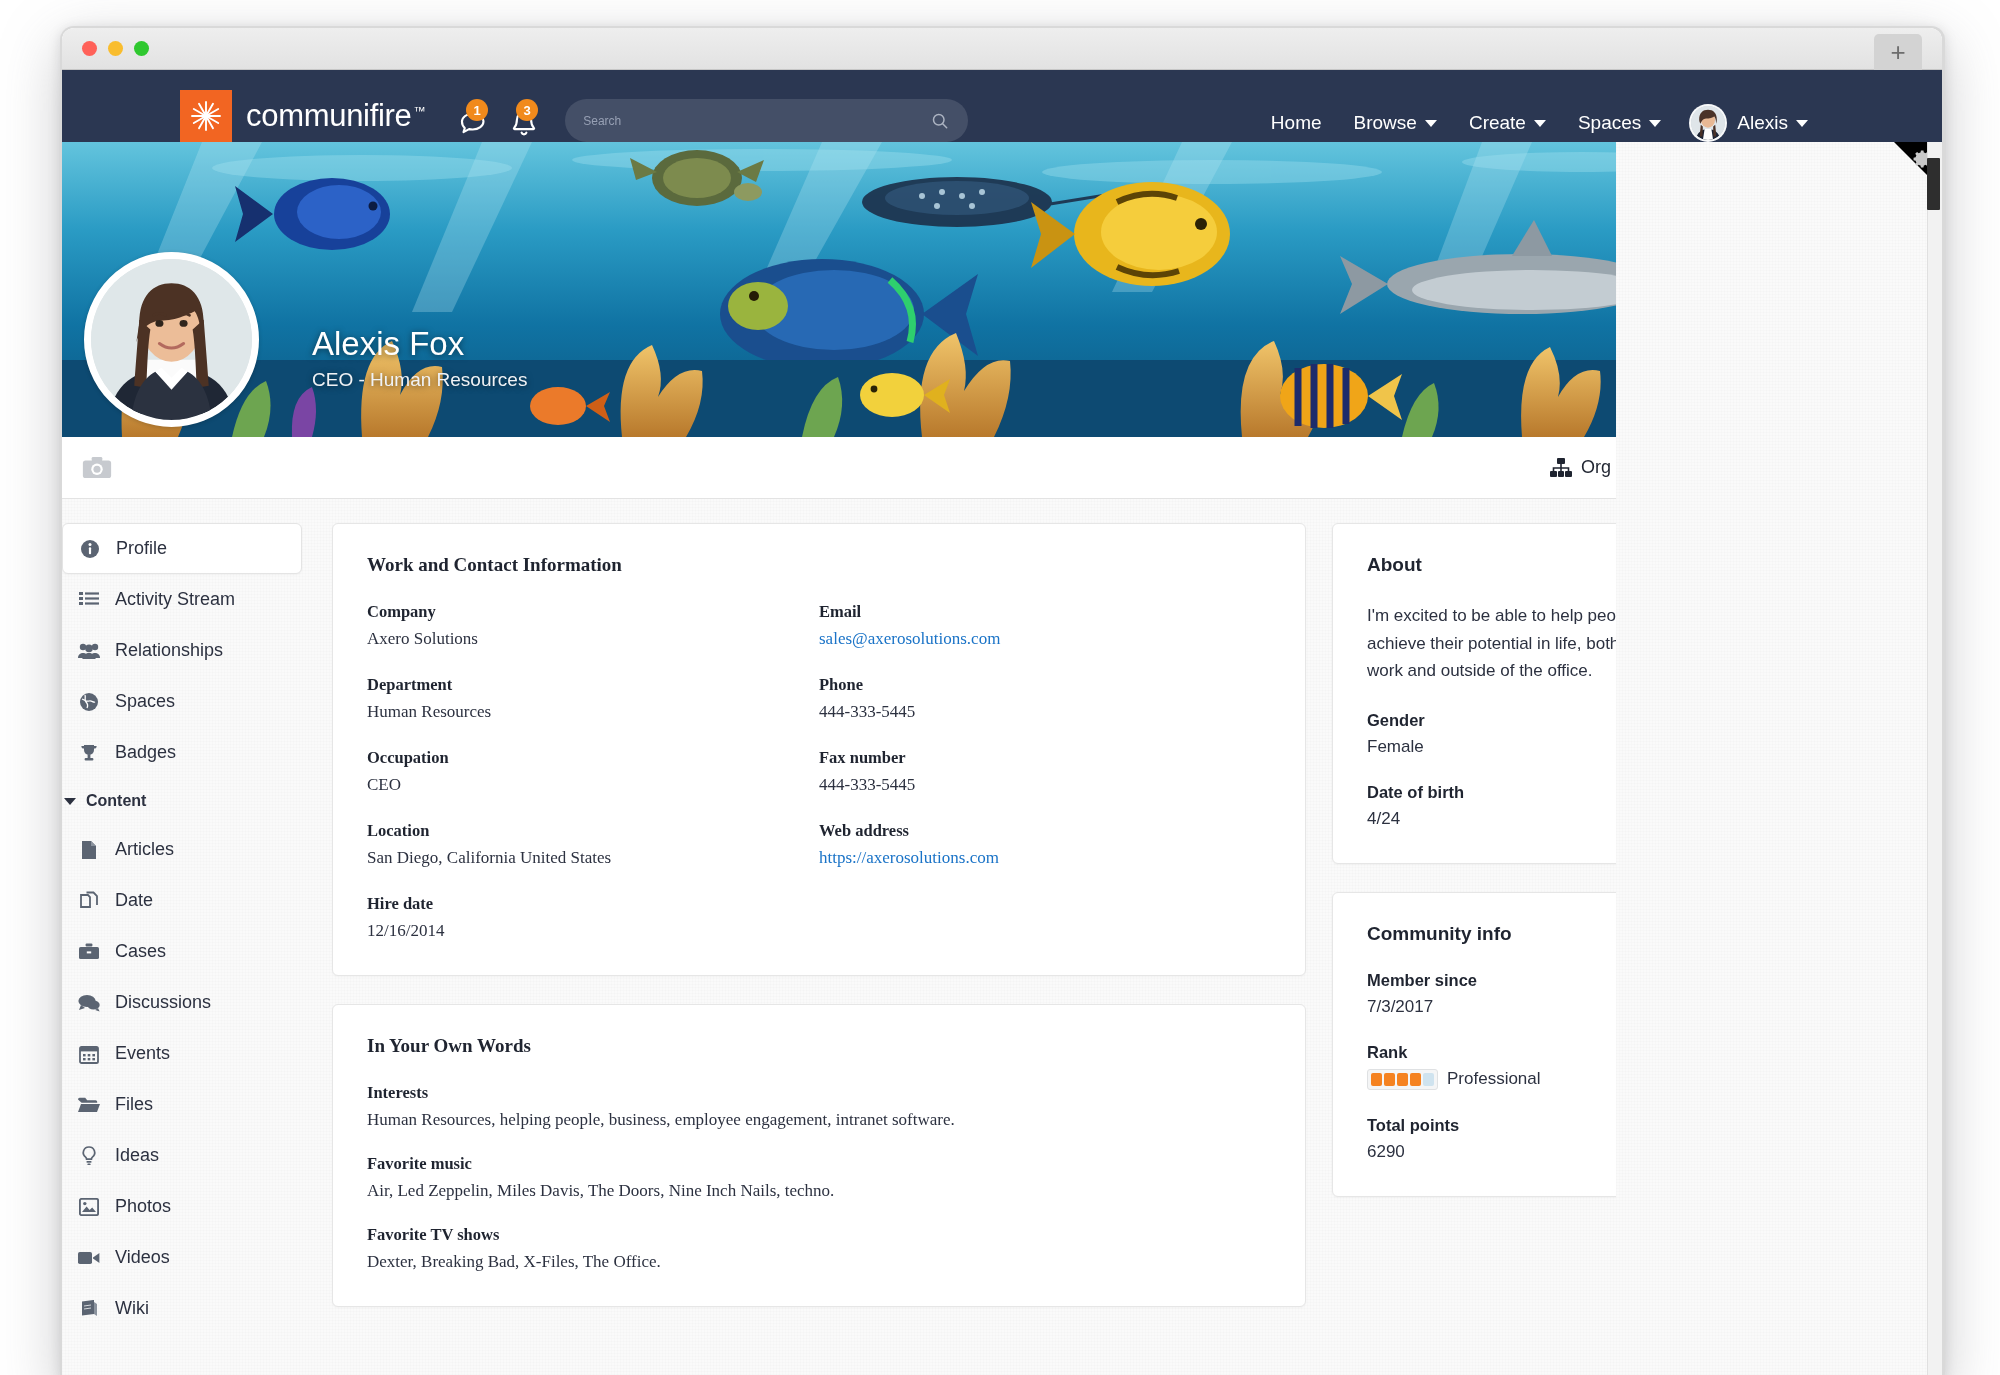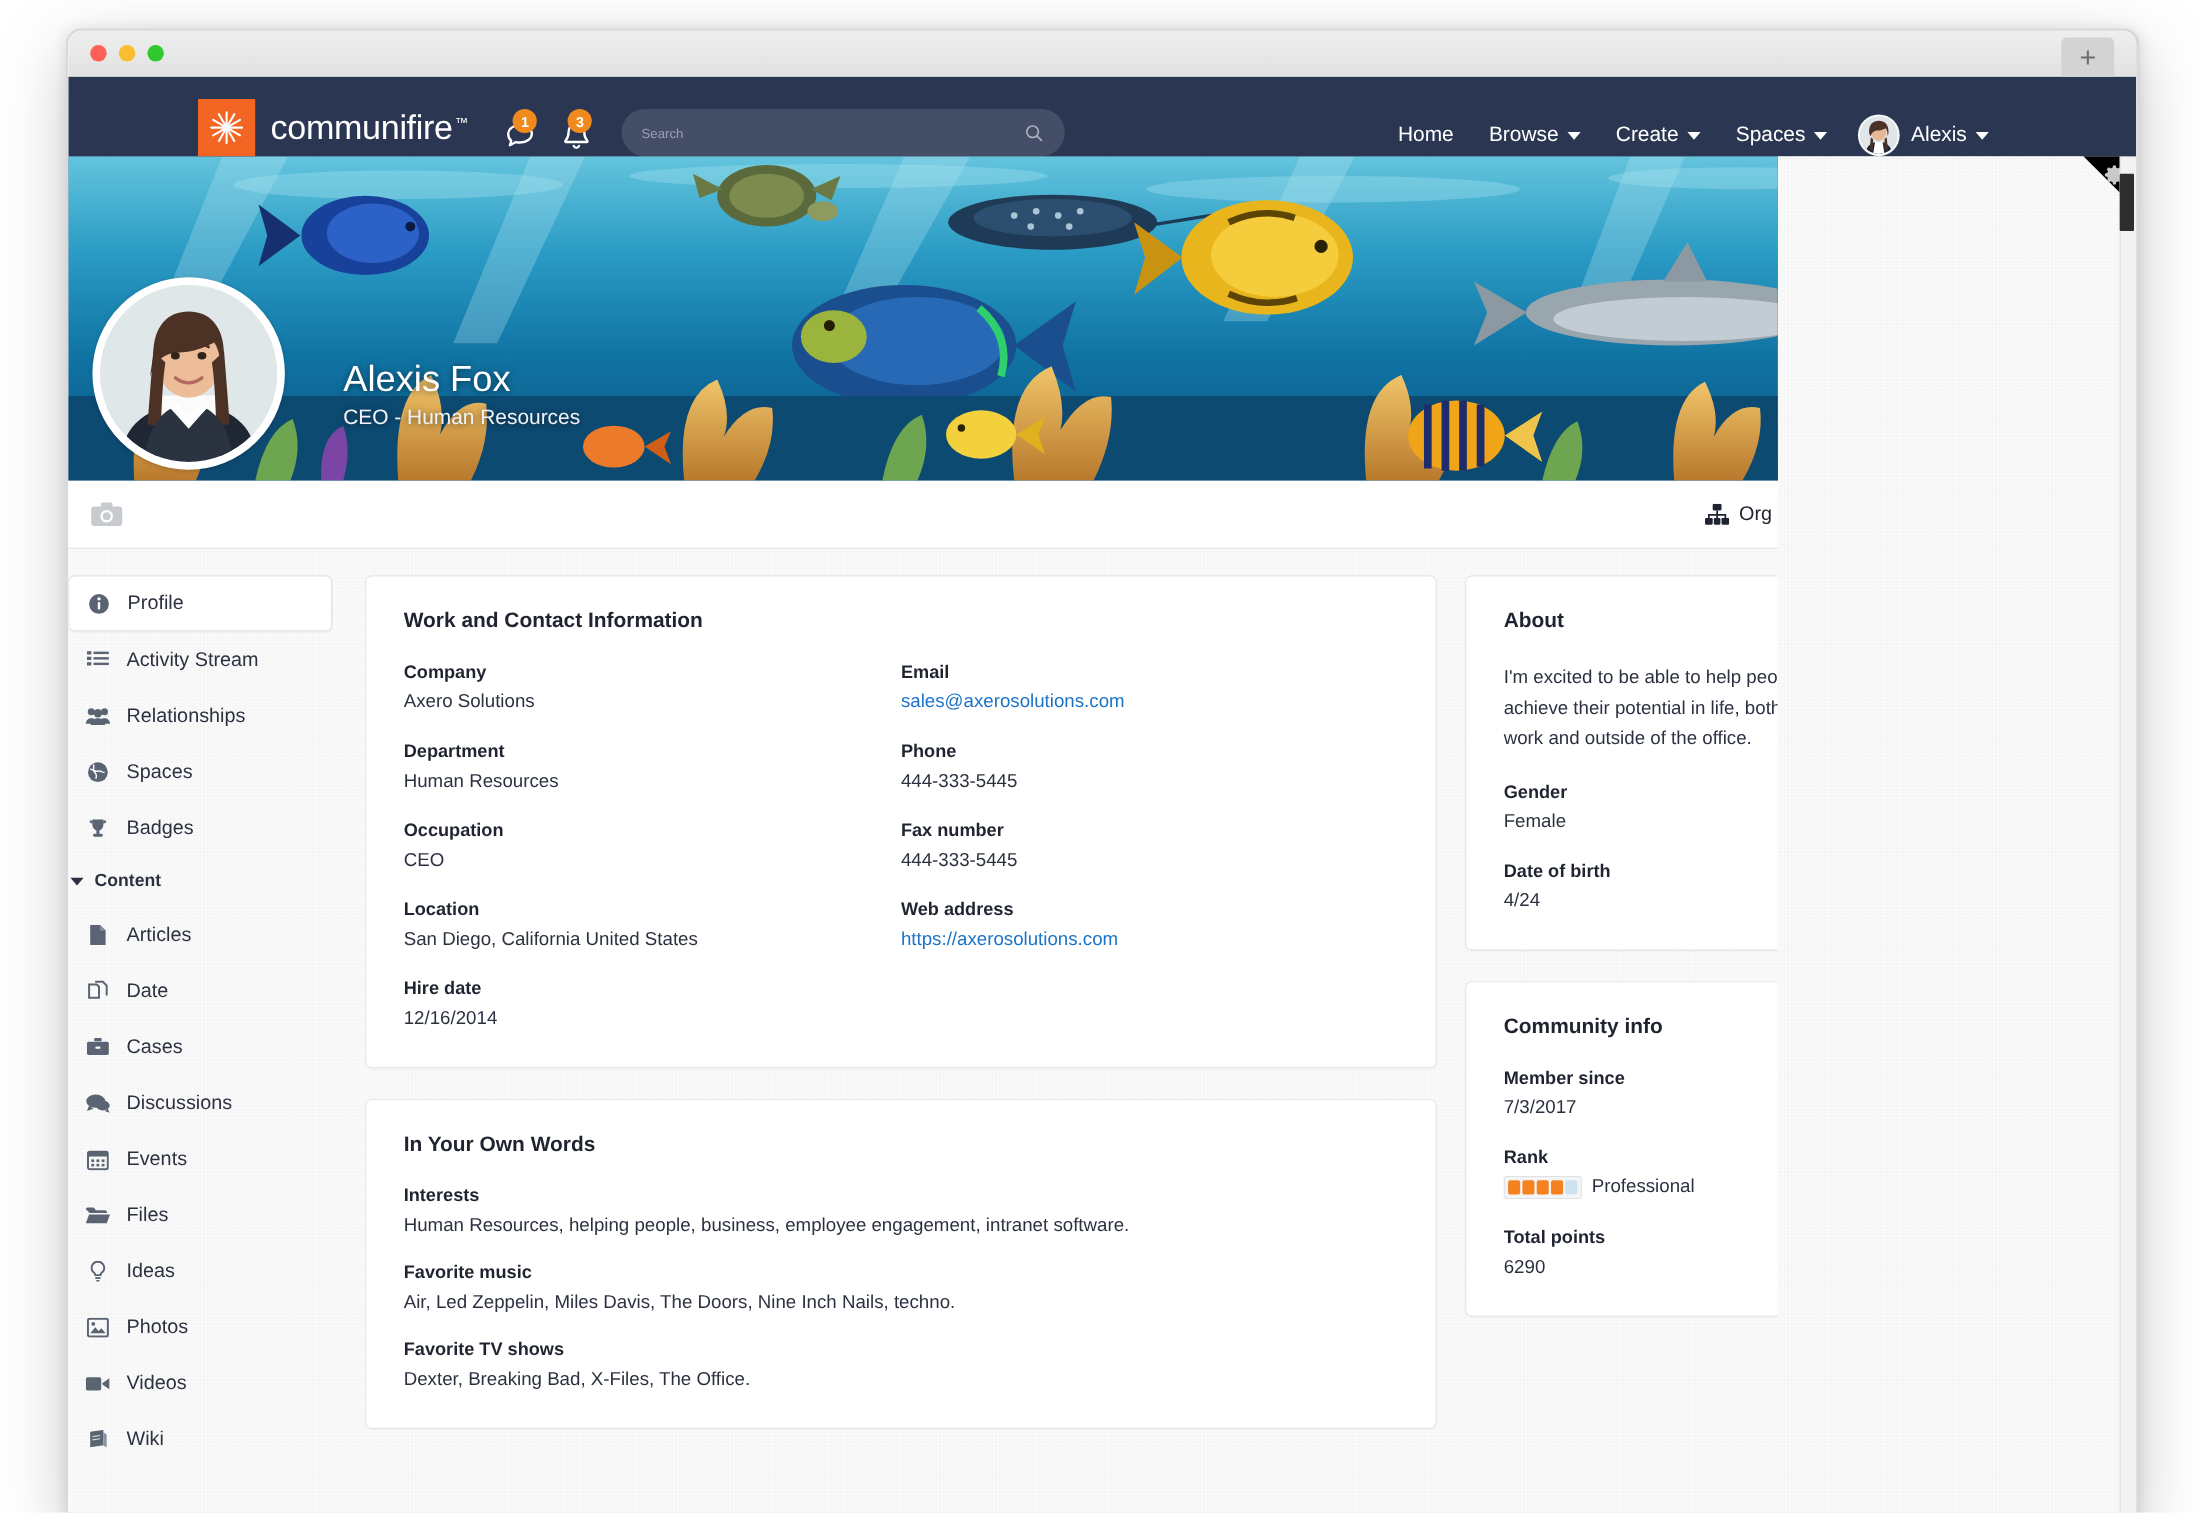--- a/index.html
+++ b/index.html
@@ -171,21 +171,21 @@
   .avatar-lg{
     position:absolute; left:22px; top:110px; width:175px; height:175px;
     border-radius:50%; background:#dfe6e8; border:7px solid #fff;
     overflow:hidden; z-index:6;
     box-shadow:0 1px 4px rgba(0,0,0,.18);
   }
 
   
   .body-row{ display:flex; gap:0; padding-top:24px; }
   .col-left{ width:240px; flex:0 0 240px; }
-  .col-mid{ flex:1 1 auto; padding:0 26px 0 30px; }
+  .col-mid{ flex:1 1 auto; padding:0 26px 0 30px;font-family:Liberation Serif, serif; }
   .col-right{ width:350px; flex:0 0 350px; }
 
   
   .side-item{
     display:flex; align-items:center; gap:15px;
     height:51px; padding:0 16px; color:#2c3140; font-size:18px;
     cursor:pointer; border-radius:5px;
   }
   .side-item.active{
     background:#ffffff; border:1px solid #e4e4e4; border-radius:6px;

